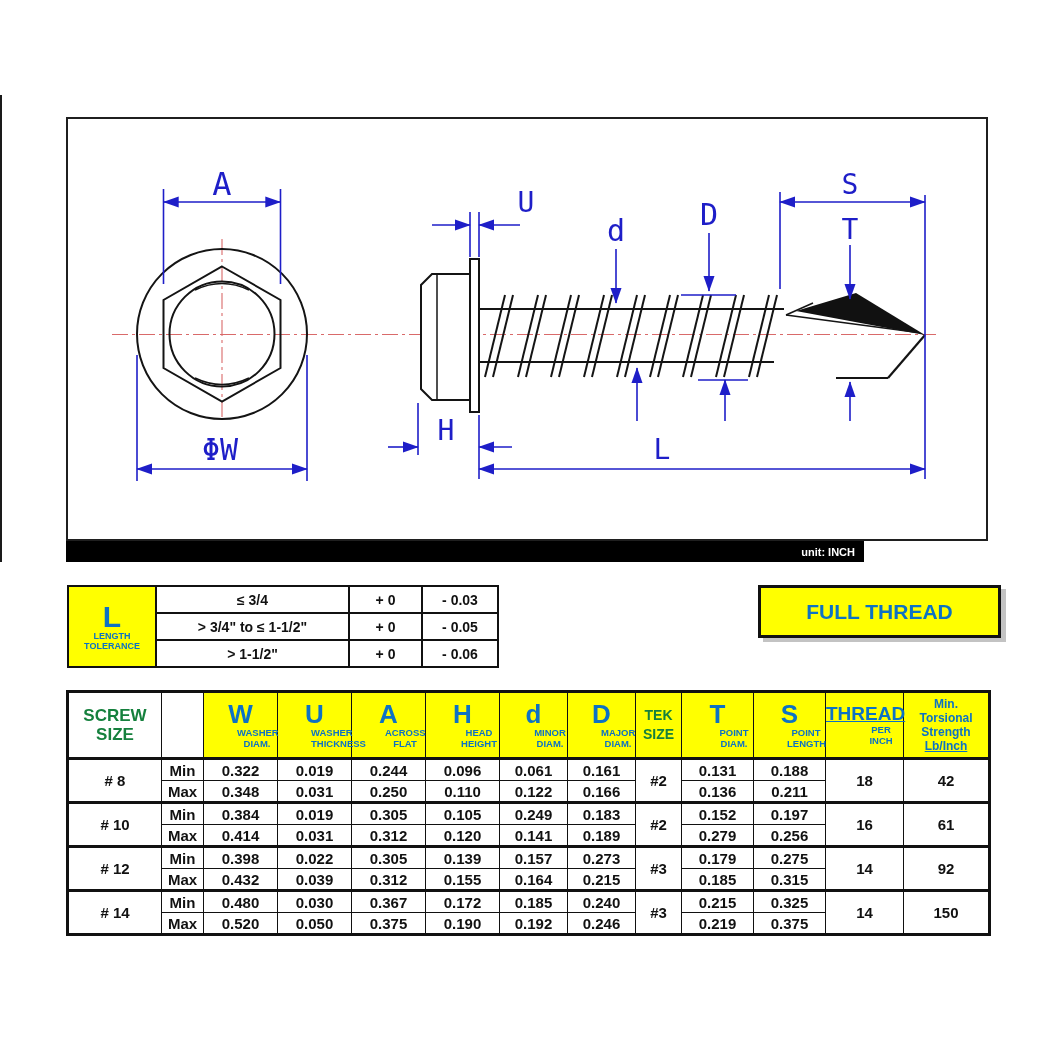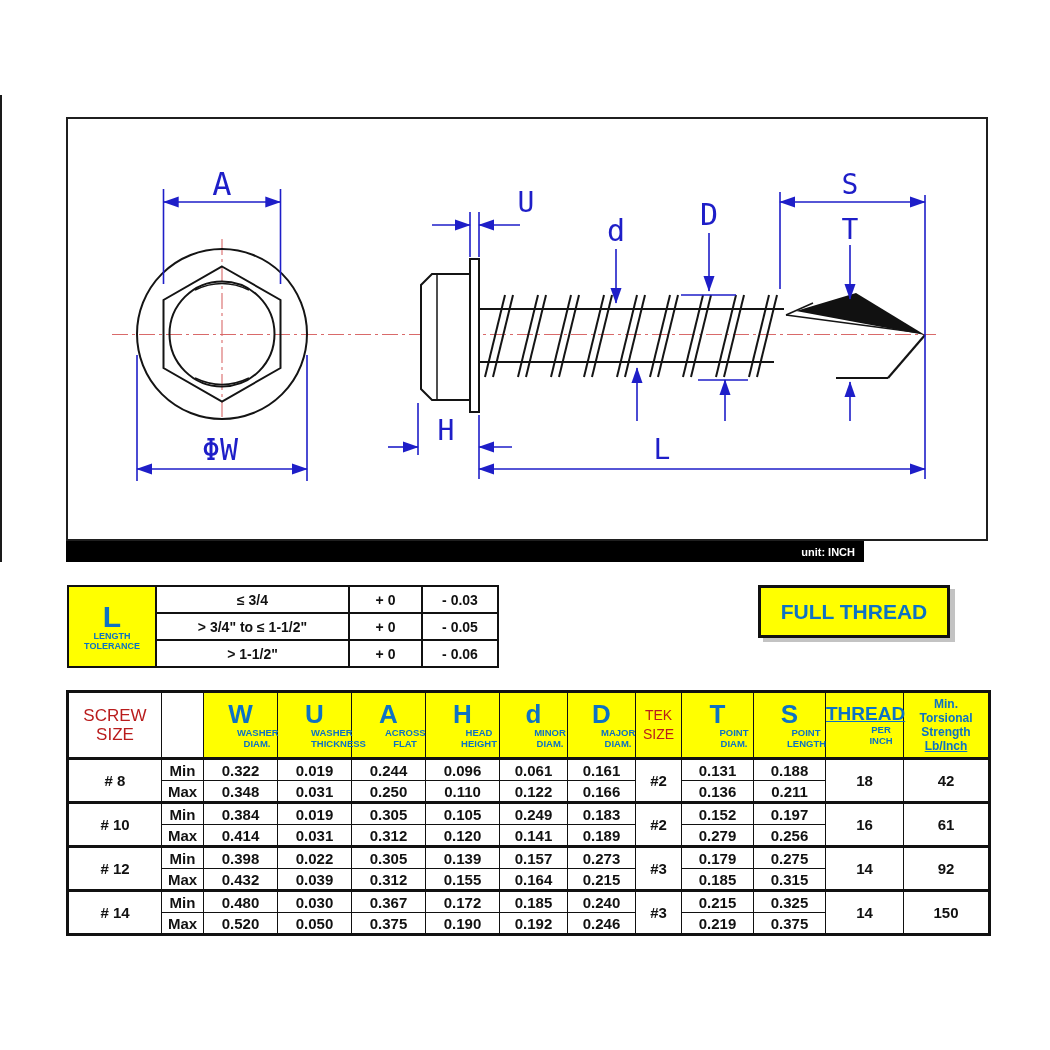--- a/index.html
+++ b/index.html
@@ -18,32 +18,32 @@
 
   
   table.tol{position:absolute;left:67px;top:585px;width:430px;border-collapse:collapse;table-layout:fixed;}
   table.tol td{border:2px solid #111;text-align:center;vertical-align:middle;height:25px;
                font-size:14px;font-weight:600;color:#111;padding:0;}
   td.tol-label{background:#ffff00;}
   .tol-L{font-size:30px;font-weight:bold;color:#0d72c4;line-height:28px;}
   .tol-sub{font-size:9px;font-weight:bold;color:#0d72c4;line-height:10px;}
 
   
-  .full-thread{position:absolute;left:758px;top:585px;width:192px;height:53px;background:#ffff00;
+  .full-thread{position:absolute;left:758px;top:585px;width:243px;height:53px;background:#ffff00;
                border:3px solid #111;box-sizing:border-box;display:flex;align-items:center;justify-content:center;
                font-size:21px;font-weight:bold;color:#0d72c4;box-shadow:5px 4px 0 rgba(145,145,145,.55);}
 
   
   table.spec{position:absolute;left:66px;top:690px;width:922px;border-collapse:collapse;table-layout:fixed;
              border:3px solid #111;}
   table.spec th,table.spec td{border:1.5px solid #111;padding:0;text-align:center;vertical-align:middle;}
   table.spec thead th{height:64px;border-bottom:2.5px solid #111;}
   th.yel{background:#ffff00;}
   th.white{background:#fff;}
-  .hdr-big{font-size:17px;font-weight:normal;color:#b91c1c;line-height:19px;}
+  .hdr-big{font-size:17px;font-weight:bold;color:#15803d;line-height:19px;}
   .sym{font-size:26px;font-weight:bold;color:#0d72c4;line-height:26px;}
   .sub{font-size:9.5px;font-weight:bold;color:#0d72c4;line-height:11px;padding-left:33px;}
   .thread-main{font-size:19px;font-weight:bold;color:#0d72c4;line-height:20px;text-decoration:underline;}
   .tors1{font-size:12px;font-weight:bold;color:#0d72c4;line-height:14px;}
   .tors2{font-size:12px;color:#0d72c4;line-height:14px;}
   .tors3{font-size:12px;font-weight:bold;color:#0d72c4;line-height:14px;text-decoration:underline;}
   table.spec tbody td{height:20px;font-size:15px;font-weight:bold;color:#111;}
   td.mm{font-size:12px;font-weight:normal;}
   td.size{font-size:16px;}
   td.tek{font-size:14px;}

